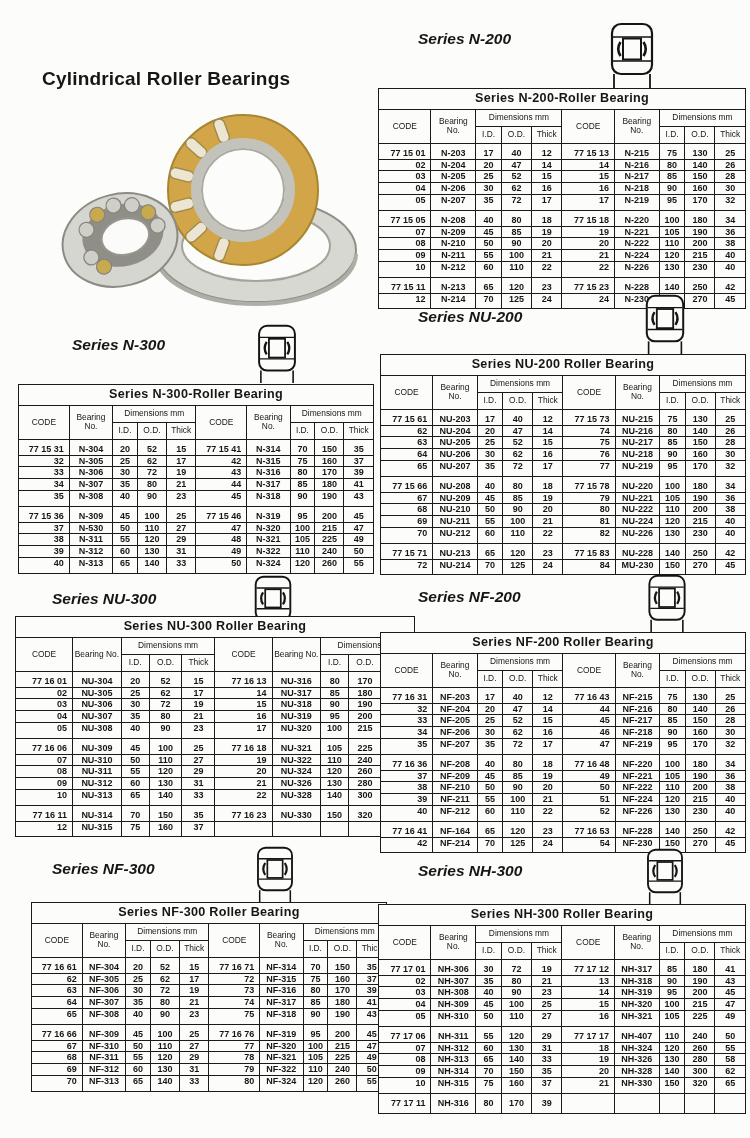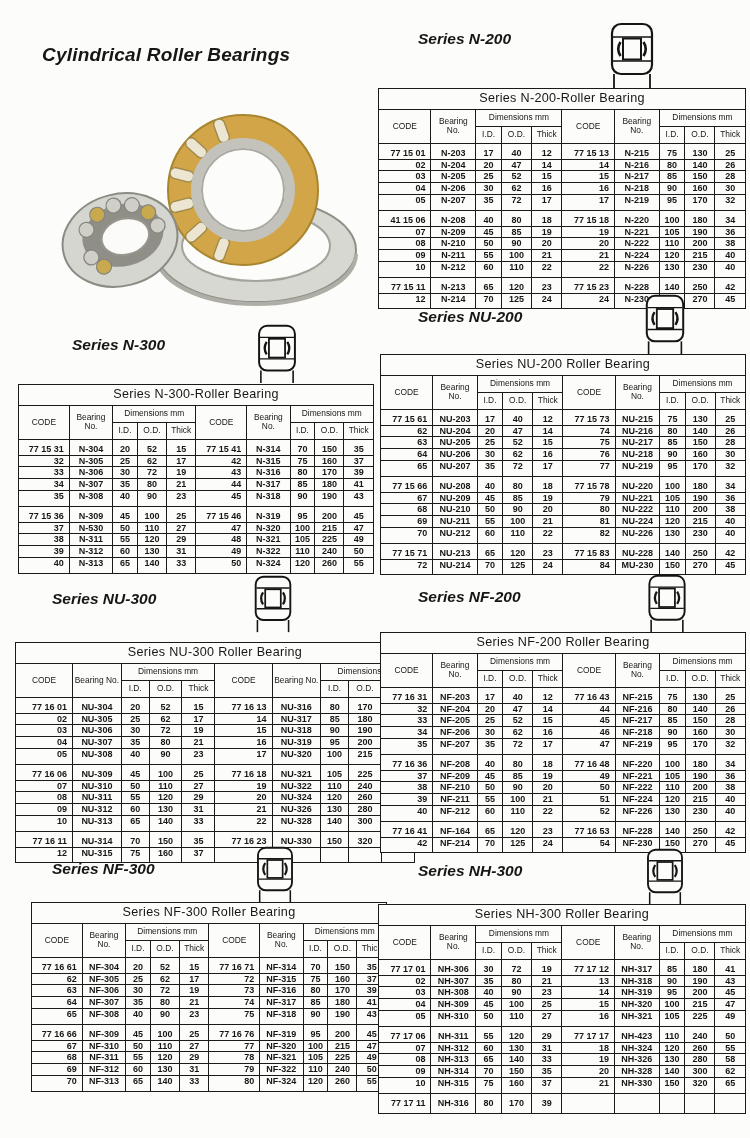--- a/index.html
+++ b/index.html
@@ -1,28 +1,28 @@
 <!DOCTYPE html>
 <html><head>
 <meta charset="utf-8">
 <style>
   *{margin:0;padding:0;box-sizing:border-box}
   html,body{background:#f4f4f1}
   .page{position:relative;width:750px;height:1138px;margin:0 auto;background:#fcfcfa;
         font-family:"Liberation Sans",sans-serif;color:#161616;overflow:hidden}
-  .main-title{position:absolute;left:42px;top:44px;font-style:italic;font-weight:bold;
+  .main-title{position:absolute;left:42px;top:68px;font-weight:bold;
               font-size:19px;letter-spacing:.2px}
   .series-title{position:absolute;font-style:italic;font-weight:bold;font-size:15.5px;white-space:nowrap}
   .bearing-icon{position:absolute}
   .photo{position:absolute;left:38px;top:100px}
   .tblwrap{position:absolute}
   table{border-collapse:collapse;width:100%;table-layout:fixed;border:1.8px solid #1a1a1a;background:#fcfcfa}
   th,td{border:1px solid #1a1a1a;overflow:hidden}
   th{font-weight:normal;font-size:8.4px;line-height:1.1;padding:2px 1px;text-align:center}
-  th.tbl-title{font-size:12.6px;font-weight:normal;padding:3px 14px;letter-spacing:.3px}
+  th.tbl-title{font-size:12.6px;font-weight:bold;padding:3px 14px;letter-spacing:.3px}
   td{font-weight:bold;font-size:9px;line-height:1.2;padding:0 2px;text-align:center}
   td.cell-code{text-align:right;padding-right:5px;white-space:pre}
   td.cell-bearing-no{text-align:center}
   tbody tr:first-child td{border-top:1.8px solid #1a1a1a;padding-top:4px}
   tbody tr:last-child td{padding-bottom:4px}
   thead tr.hdr th{height:17px}
 </style>
 </head>
 <body>
 
@@ -196,21 +196,21 @@
             <td class="cell-thick">17</td>
             <td class="cell-code">17</td>
             <td class="cell-bearing-no">N-219</td>
             <td class="cell-id">95</td>
             <td class="cell-od">170</td>
             <td class="cell-thick">32</td>
           </tr>
         </tbody>
         <tbody>
           <tr>
-            <td class="cell-code">41 15 06</td>
+            <td class="cell-code">77 15 05</td>
             <td class="cell-bearing-no">N-208</td>
             <td class="cell-id">40</td>
             <td class="cell-od">80</td>
             <td class="cell-thick">18</td>
             <td class="cell-code">77 15 18</td>
             <td class="cell-bearing-no">N-220</td>
             <td class="cell-id">100</td>
             <td class="cell-od">180</td>
             <td class="cell-thick">34</td>
           </tr>
@@ -650,21 +650,21 @@
           </tr>
         </tbody>
       </table>
   </div>
 
   <h2 class="series-title" style="left:52px;top:590px">Series NU-300</h2>
   <span class="bearing-icon" style="left:252px;top:575px">
     <svg width="42" height="58" viewBox="0 0 44 67">
         <use href="#bearing-sym"></use>
       </svg></span>
-  <div class="tblwrap" style="left:15px;top:642px;width:400px">
+  <div class="tblwrap" style="left:15px;top:616px;width:400px">
     <table>
         <colgroup>
           <col style="width: 14.3%;">
           <col style="width: 12.2%;">
           <col style="width: 7%;">
           <col style="width: 8.2%;">
           <col style="width: 8.3%;">
           <col style="width: 14.3%;">
           <col style="width: 12.2%;">
           <col style="width: 7%;">
@@ -1308,21 +1308,21 @@
           </tr>
         </tbody>
         <tbody>
           <tr>
             <td class="cell-code">77 17 06</td>
             <td class="cell-bearing-no">NH-311</td>
             <td class="cell-id">55</td>
             <td class="cell-od">120</td>
             <td class="cell-thick">29</td>
             <td class="cell-code">77 17 17</td>
-            <td class="cell-bearing-no">NH-423</td>
+            <td class="cell-bearing-no">NH-407</td>
             <td class="cell-id">110</td>
             <td class="cell-od">240</td>
             <td class="cell-thick">50</td>
           </tr>
           <tr>
             <td class="cell-code">07</td>
             <td class="cell-bearing-no">NH-312</td>
             <td class="cell-id">60</td>
             <td class="cell-od">130</td>
             <td class="cell-thick">31</td>

